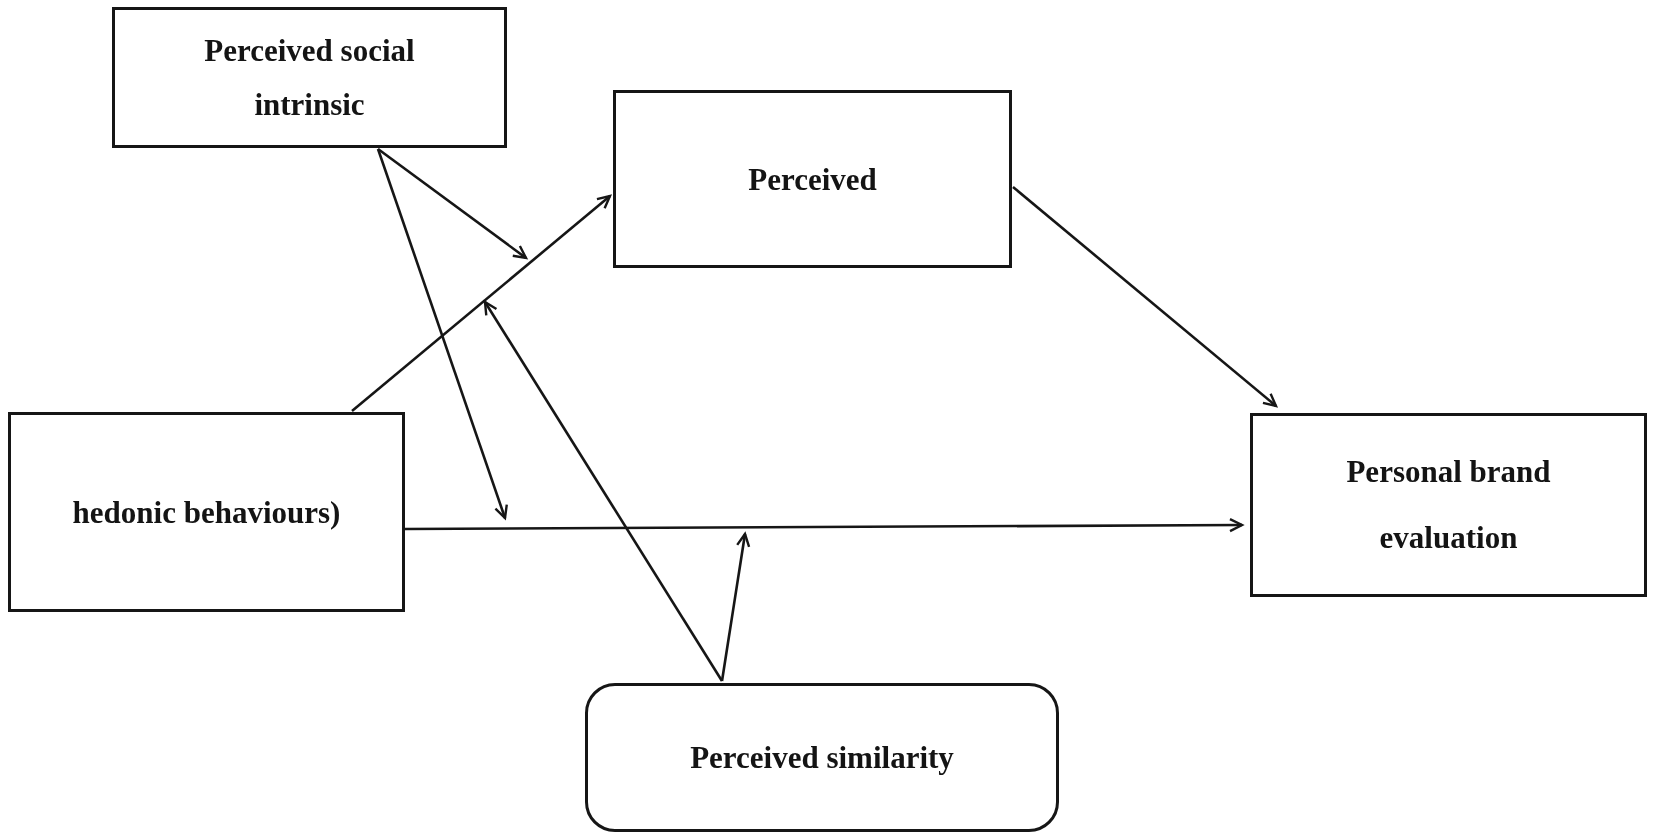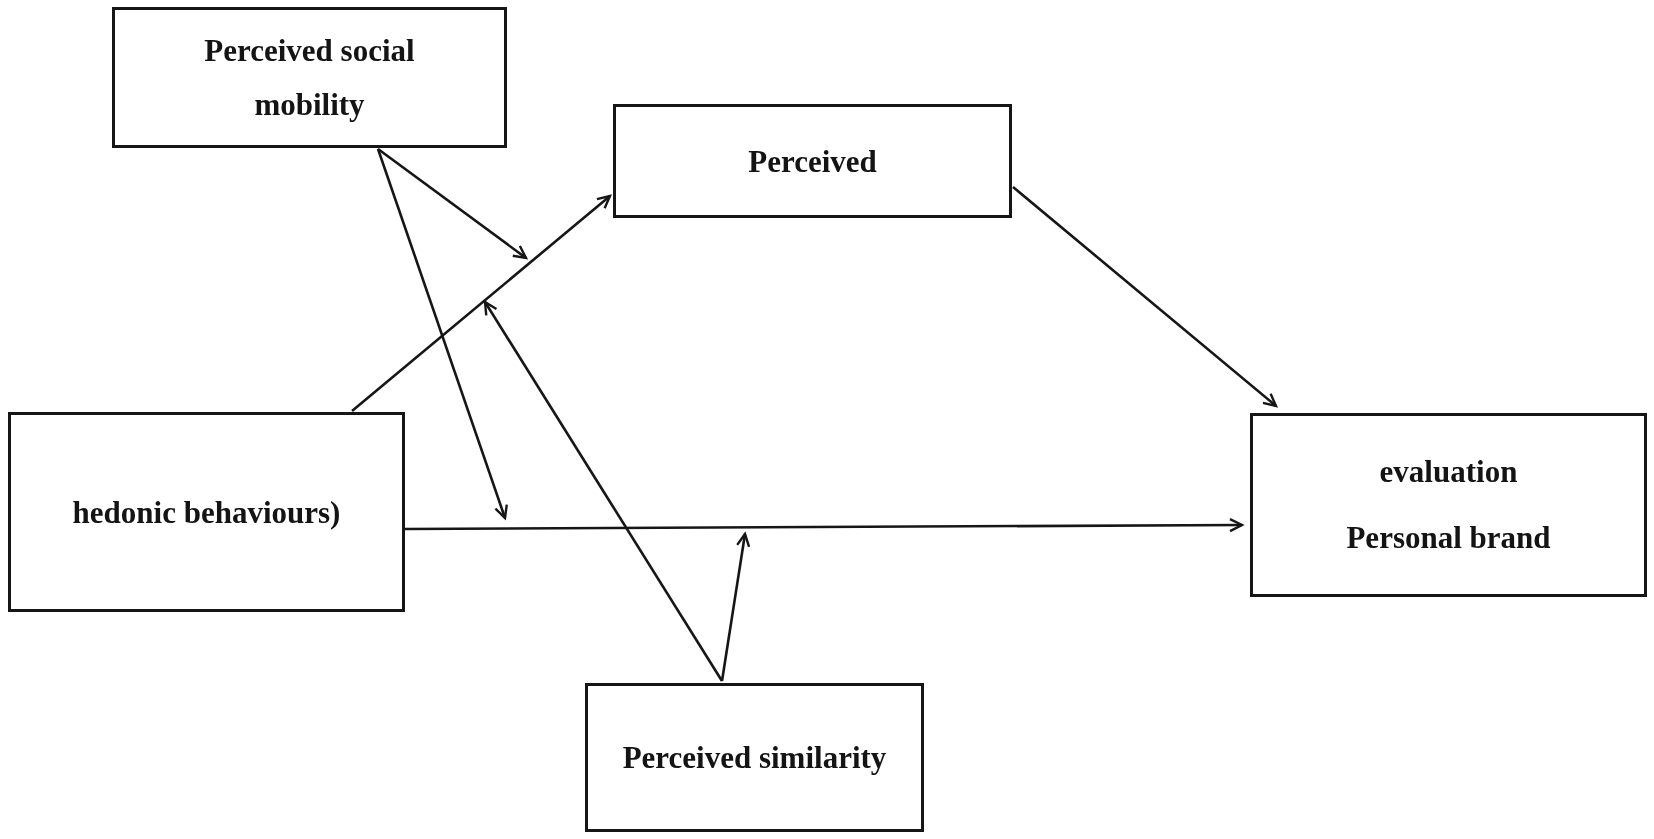--- a/index.html
+++ b/index.html
@@ -51,33 +51,33 @@
     <line x1="405" y1="529" x2="1242" y2="525" marker-end="url(#ah)"></line>
     <line x1="1013" y1="187" x2="1276" y2="406" marker-end="url(#ah)"></line>
     <line x1="378" y1="149" x2="526" y2="258" marker-end="url(#ah)"></line>
     <line x1="378" y1="149" x2="505" y2="518" marker-end="url(#ah)"></line>
     <line x1="722" y1="681" x2="485" y2="302" marker-end="url(#ah)"></line>
     <line x1="722" y1="681" x2="745" y2="534" marker-end="url(#ah)"></line>
   </svg>
 
   <div class="node lh54" style="left:112px;top:7px;width:395px;height:141px;">
     <div class="node-line">Perceived social</div>
-    <div class="node-line">mobility</div>
+    <div class="node-line">intrinsic</div>
   </div>
 
-  <div class="node lh45" style="left:613px;top:90px;width:399px;height:114px;margin-top:14px;">
+  <div class="node lh45" style="left:613px;top:90px;width:399px;height:178px;">
     <div class="node-line">Perceived</div>
   </div>
 
   <div class="node lh55" style="left:8px;top:412px;width:397px;height:200px;">
     <div class="node-line">hedonic behaviours)</div>
   </div>
 
   <div class="node lh66" style="left:1250px;top:413px;width:397px;height:184px;">
+    <div class="node-line">Personal brand</div>
     <div class="node-line">evaluation</div>
-    <div class="node-line">Personal brand</div>
   </div>
 
-  <div class="node lh54" style="left:585px;top:683px;width:339px;height:149px;">
+  <div class="node lh54" style="left:585px;top:683px;width:474px;height:149px;border-radius:30px;">
     <div class="node-line">Perceived similarity</div>
   </div>
 
 </div>
 
 </body></html>

